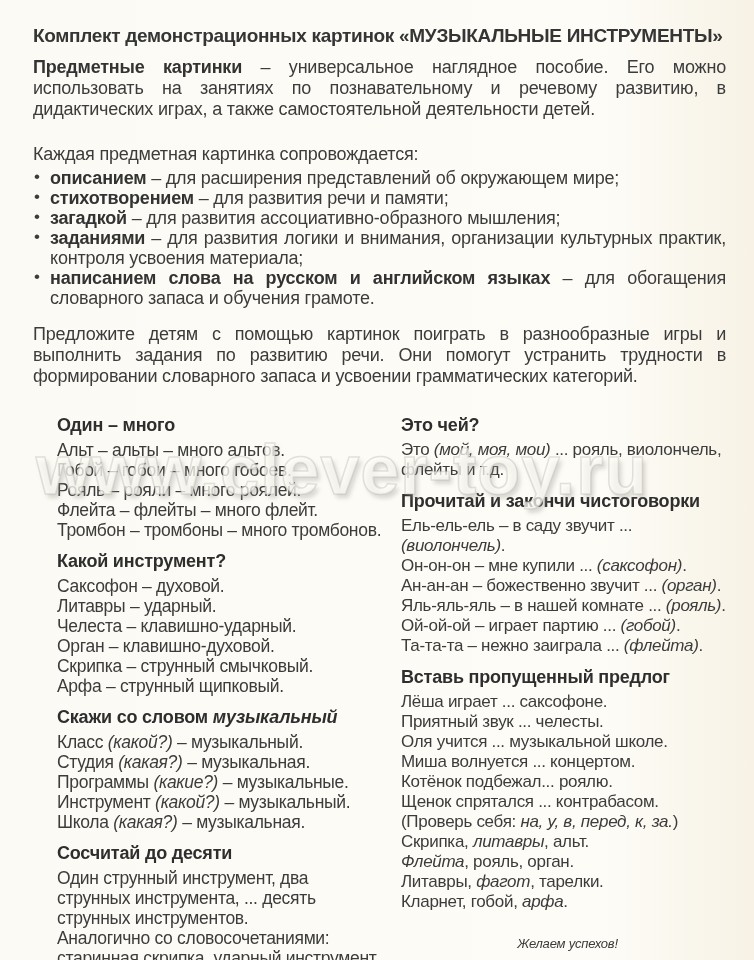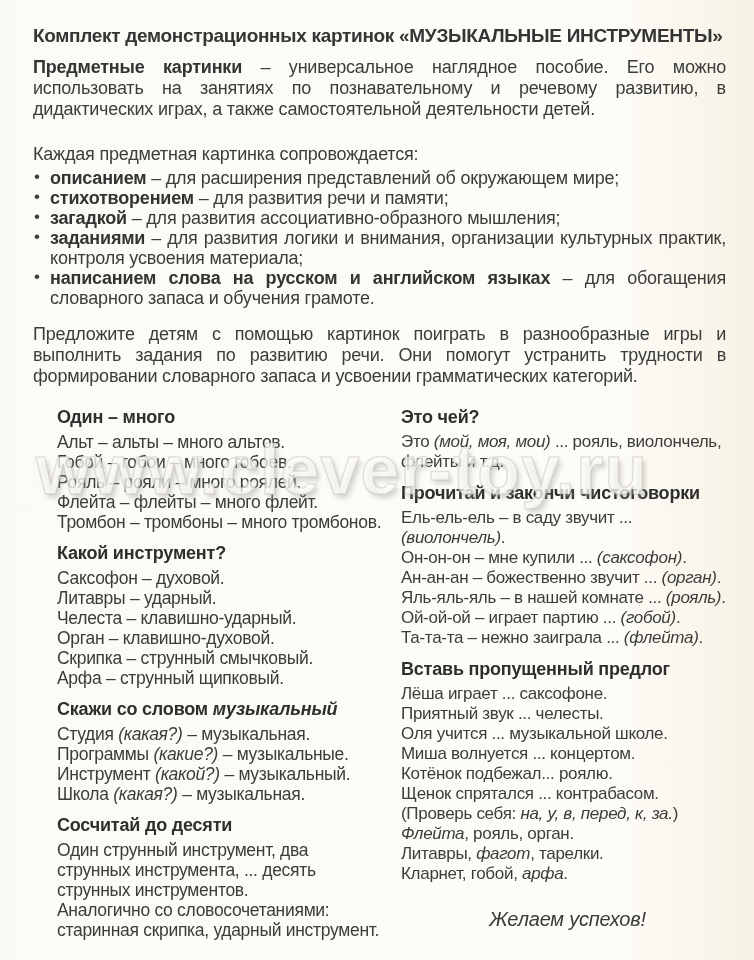--- a/index.html
+++ b/index.html
@@ -41,28 +41,28 @@
     padding-left:24px;margin-top:12px;
   }
   .col{flex:none;}
   .col.left{width:328px;}
   .col.right{width:333px;}
   .col h3{
     margin:11px 0 4px 0;
     font-size:18px;line-height:21px;font-weight:bold;
     color:#2e2e2e;letter-spacing:-0.2px;
   }
-  .col .sections > h3:first-child{margin-top:8px;}
+  .col .sections > h3:first-child{margin-top:16px;}
   .col .line{
     margin:0;font-size:17.5px;line-height:20px;letter-spacing:-0.3px;
   }
   .col.right .line{font-size:17px;}
   .closing{
     margin:24px 0 0 0;text-align:center;
-    font-size:20px;font-style:italic;color:#3a3a3a;letter-spacing:-0.2px;
+    font-size:13px;font-style:italic;color:#3a3a3a;letter-spacing:-0.2px;
   }
   .watermark{
     position:absolute;left:36px;top:430px;z-index:5;
     font-size:70px;font-weight:bold;letter-spacing:1px;white-space:nowrap;
     color:rgba(253,252,246,0.72);
     -webkit-text-stroke:1.5px rgba(185,182,172,0.38);
     text-shadow:3px 4px 4px rgba(150,148,140,0.35);
     pointer-events:none;user-select:none;
   }
 </style>
@@ -98,20 +98,21 @@
             <p class="line"><span>Флейта – флейты – много флейт.</span></p>
             <p class="line"><span>Тромбон – тромбоны – много тромбонов.</span></p>
             <h3><span>Какой инструмент?</span></h3>
             <p class="line"><span>Саксофон – духовой.</span></p>
             <p class="line"><span>Литавры – ударный.</span></p>
             <p class="line"><span>Челеста – клавишно-ударный.</span></p>
             <p class="line"><span>Орган – клавишно-духовой.</span></p>
             <p class="line"><span>Скрипка – струнный смычковый.</span></p>
             <p class="line"><span>Арфа – струнный щипковый.</span></p>
             <h3><span>Скажи со словом </span><i>музыкальный</i></h3>
+            <p class="line"><span>Класс </span><i>(какой?)</i><span> – музыкальный.</span></p>
             <p class="line"><span>Студия </span><i>(какая?)</i><span> – музыкальная.</span></p>
             <p class="line"><span>Программы </span><i>(какие?)</i><span> – музыкальные.</span></p>
             <p class="line"><span>Инструмент </span><i>(какой?)</i><span> – музыкальный.</span></p>
             <p class="line"><span>Школа </span><i>(какая?)</i><span> – музыкальная.</span></p>
             <h3><span>Сосчитай до десяти</span></h3>
             <p class="line"><span>Один струнный инструмент, два струнных инструмента, ... десять струнных инструментов.</span></p>
             <p class="line"><span>Аналогично со словосочетаниями: старинная скрипка, ударный инструмент.</span></p>
           </div>
       </div>
       <div class="col right">
@@ -126,20 +127,21 @@
             <p class="line"><span>Ой-ой-ой – играет партию ... </span><i>(гобой)</i><span>.</span></p>
             <p class="line"><span>Та-та-та – нежно заиграла ... </span><i>(флейта)</i><span>.</span></p>
             <h3><span>Вставь пропущенный предлог</span></h3>
             <p class="line"><span>Лёша играет ... саксофоне.</span></p>
             <p class="line"><span>Приятный звук ... челесты.</span></p>
             <p class="line"><span>Оля учится ... музыкальной школе.</span></p>
             <p class="line"><span>Миша волнуется ... концертом.</span></p>
             <p class="line"><span>Котёнок подбежал... роялю.</span></p>
             <p class="line"><span>Щенок спрятался ... контрабасом.</span></p>
             <p class="line"><span>(Проверь себя: </span><i>на, у, в, перед, к, за.</i><span>)</span></p>
+            <p class="line"><span>Скрипка, </span><i>литавры</i><span>, альт.</span></p>
             <p class="line"><i>Флейта</i><span>, рояль, орган.</span></p>
             <p class="line"><span>Литавры, </span><i>фагот</i><span>, тарелки.</span></p>
             <p class="line"><span>Кларнет, гобой, </span><i>арфа</i><span>.</span></p>
           </div>
         <p class="closing">Желаем успехов!</p>
       </div>
     </div>
 
   </div>
 

